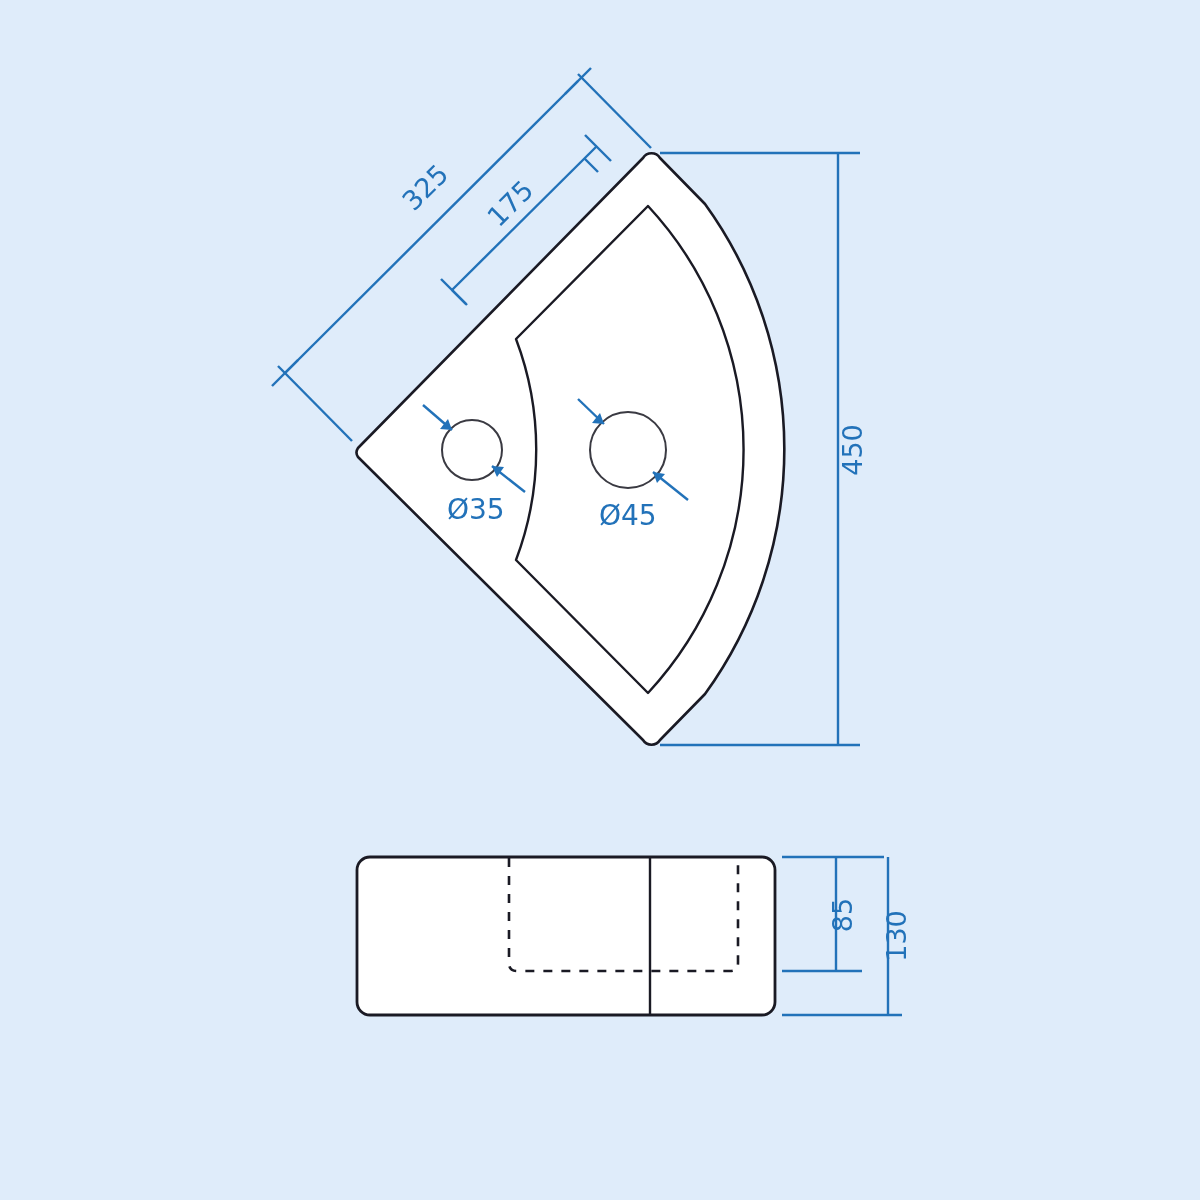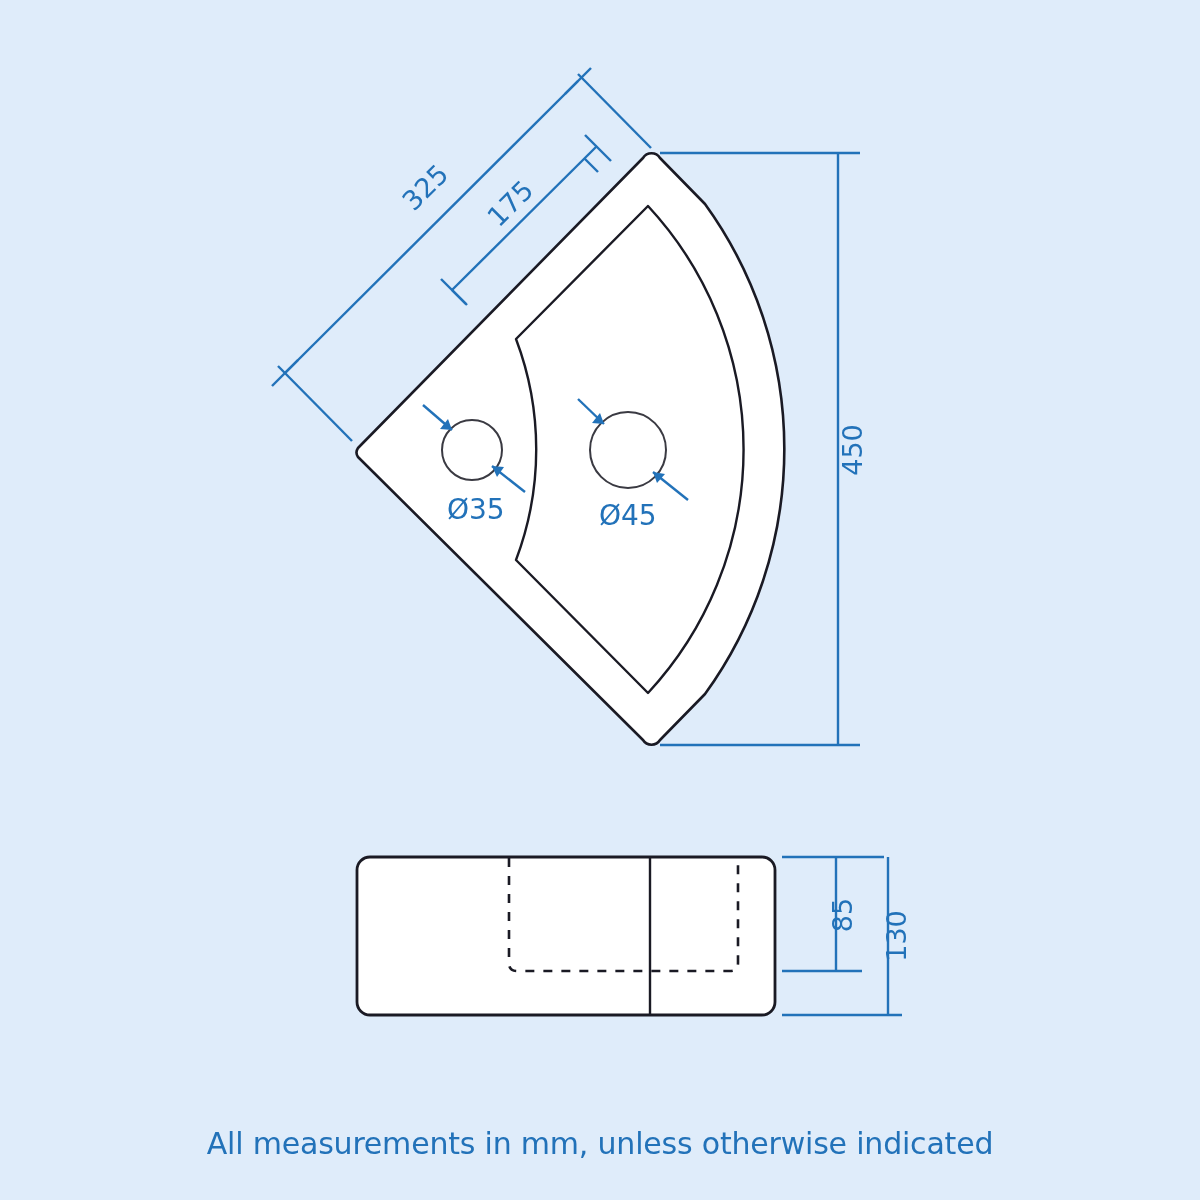--- a/index.html
+++ b/index.html
@@ -144,14 +144,13 @@
       <text class="dim-text" x="852" y="915" transform="rotate(-90 852 915)" text-anchor="middle">85</text>
 
       <g stroke="#2272b9" stroke-width="2.4" fill="none">
         <line x1="782" y1="1015" x2="902" y2="1015"></line>
         <line x1="888" y1="857" x2="888" y2="1015"></line>
       </g>
       <text class="dim-text" x="906" y="936" transform="rotate(-90 906 936)" text-anchor="middle">130</text>
     </g>
   </svg>
 
-  <div class="caption">All measurements in mm, unless otherwise indicated</div>
 </div>
 
 </body></html>

